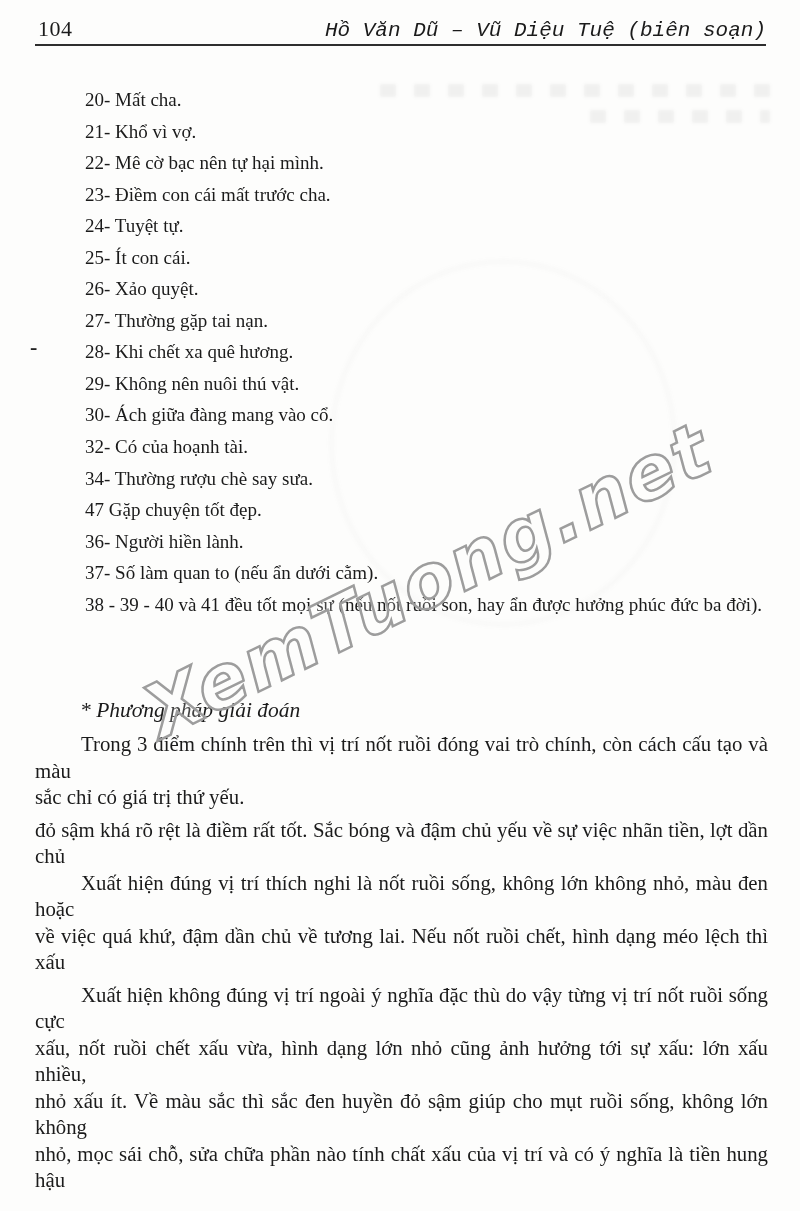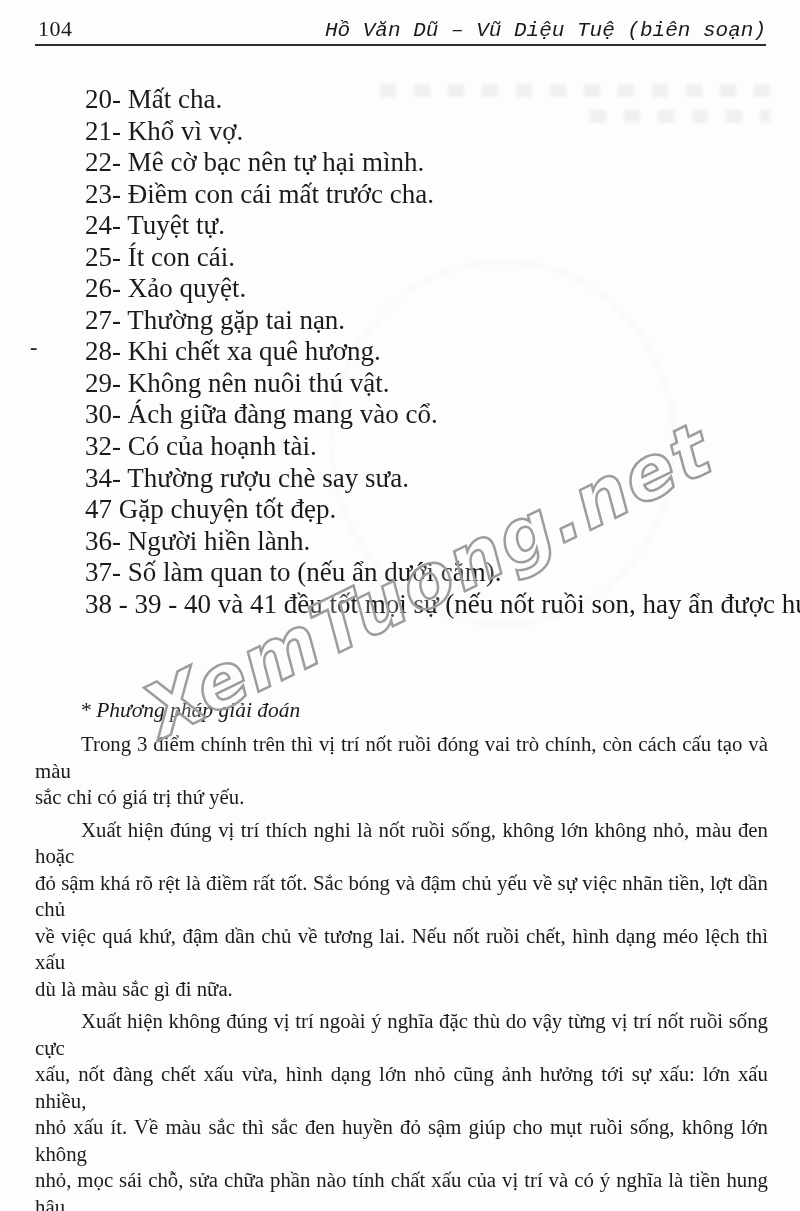--- a/index.html
+++ b/index.html
@@ -19,21 +19,21 @@
   }
   .page-number{font-size:22px;letter-spacing:.5px;}
   .authors{font-style:italic;font-size:21px;font-family:Liberation Mono, monospace;}
   .rule{
     position:absolute;top:44px;left:35px;width:731px;height:2px;
     background:#2e2e2e;
   }
   
   .list{
     position:absolute;top:84px;left:85px;right:20px;
-    font-size:27px;line-height:31.55px;white-space:nowrap;
+    font-size:19px;line-height:31.55px;white-space:nowrap;
   }
   .margin-dash{
     position:absolute;left:30px;top:334px;
     font-size:22px;font-weight:bold;color:#222;
   }
   
   .heading{
     position:absolute;top:698px;left:80px;
     font-weight:normal;font-style:italic;font-size:21.5px;
   }
@@ -108,27 +108,26 @@
     </div>
 
   <div class="heading">* Phương pháp giải đoán</div>
 
   <div class="paras" id="paras">
       <div class="para">
         <div class="pline first">Trong 3 điểm chính trên thì vị trí nốt ruồi đóng vai trò chính, còn cách cấu tạo và màu</div>
         <div class="pline last">sắc chỉ có giá trị thứ yếu.</div>
       </div>
       <div class="para">
+        <div class="pline">đỏ sậm khá rõ rệt là điềm rất tốt. Sắc bóng và đậm chủ yếu về sự việc nhãn tiền, lợt dần chủ</div>
         <div class="pline first">Xuất hiện đúng vị trí thích nghi là nốt ruồi sống, không lớn không nhỏ, màu đen hoặc</div>
-        <div class="pline">đỏ sậm khá rõ rệt là điềm rất tốt. Sắc bóng và đậm chủ yếu về sự việc nhãn tiền, lợt dần chủ</div>
         <div class="pline">về việc quá khứ, đậm dần chủ về tương lai. Nếu nốt ruồi chết, hình dạng méo lệch thì xấu</div>
-        <div class="pline last">dù là màu sắc gì đi nữa.</div>
       </div>
       <div class="para">
         <div class="pline first">Xuất hiện không đúng vị trí ngoài ý nghĩa đặc thù do vậy từng vị trí nốt ruồi sống cực</div>
-        <div class="pline">xấu, nốt đàng chết xấu vừa, hình dạng lớn nhỏ cũng ảnh hưởng tới sự xấu: lớn xấu nhiều,</div>
+        <div class="pline">xấu, nốt ruồi chết xấu vừa, hình dạng lớn nhỏ cũng ảnh hưởng tới sự xấu: lớn xấu nhiều,</div>
         <div class="pline">nhỏ xấu ít. Về màu sắc thì sắc đen huyền đỏ sậm giúp cho mụt ruồi sống, không lớn không</div>
         <div class="pline">nhỏ, mọc sái chỗ, sửa chữa phần nào tính chất xấu của vị trí và có ý nghĩa là tiền hung hậu</div>
       </div>
     </div>
 
   <div class="watermark">XemTuong.net</div>
 </div>
 
 </body></html>

